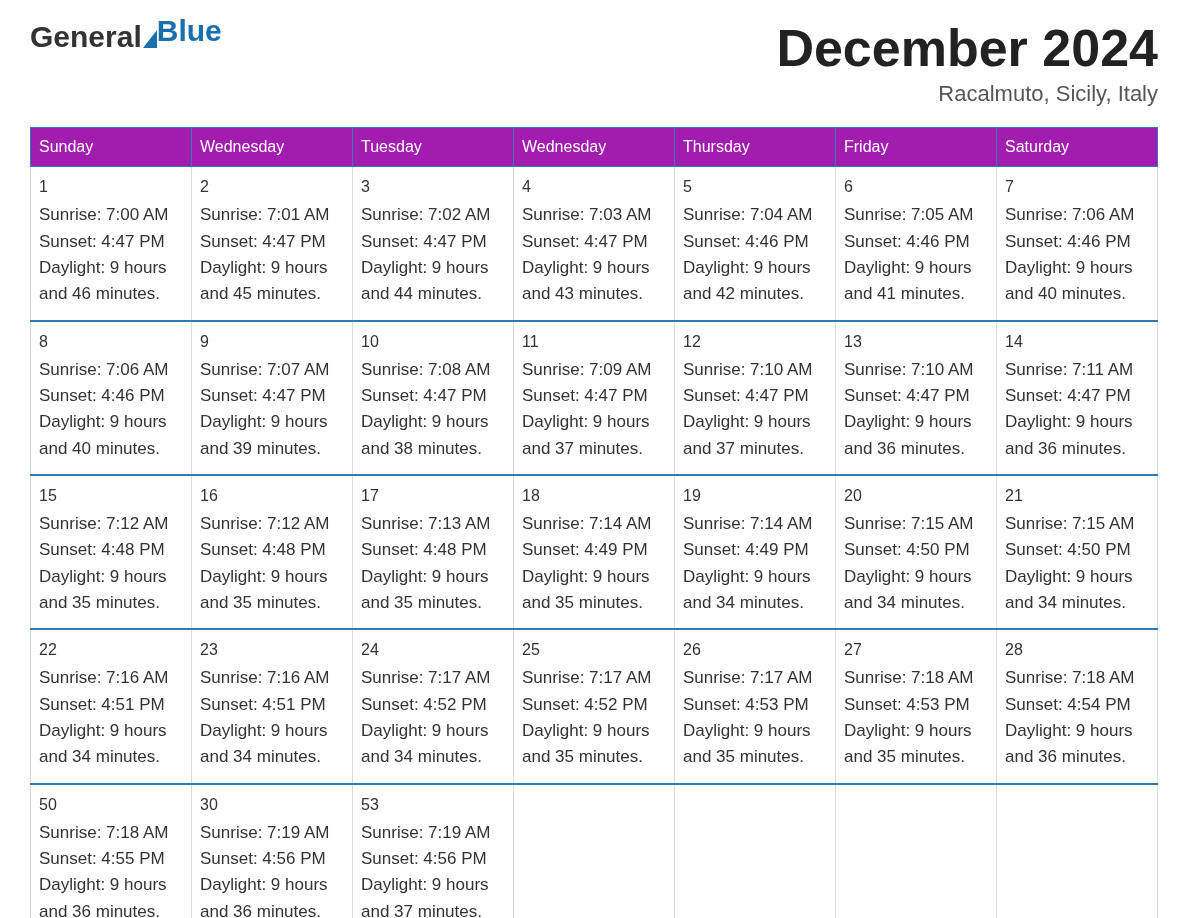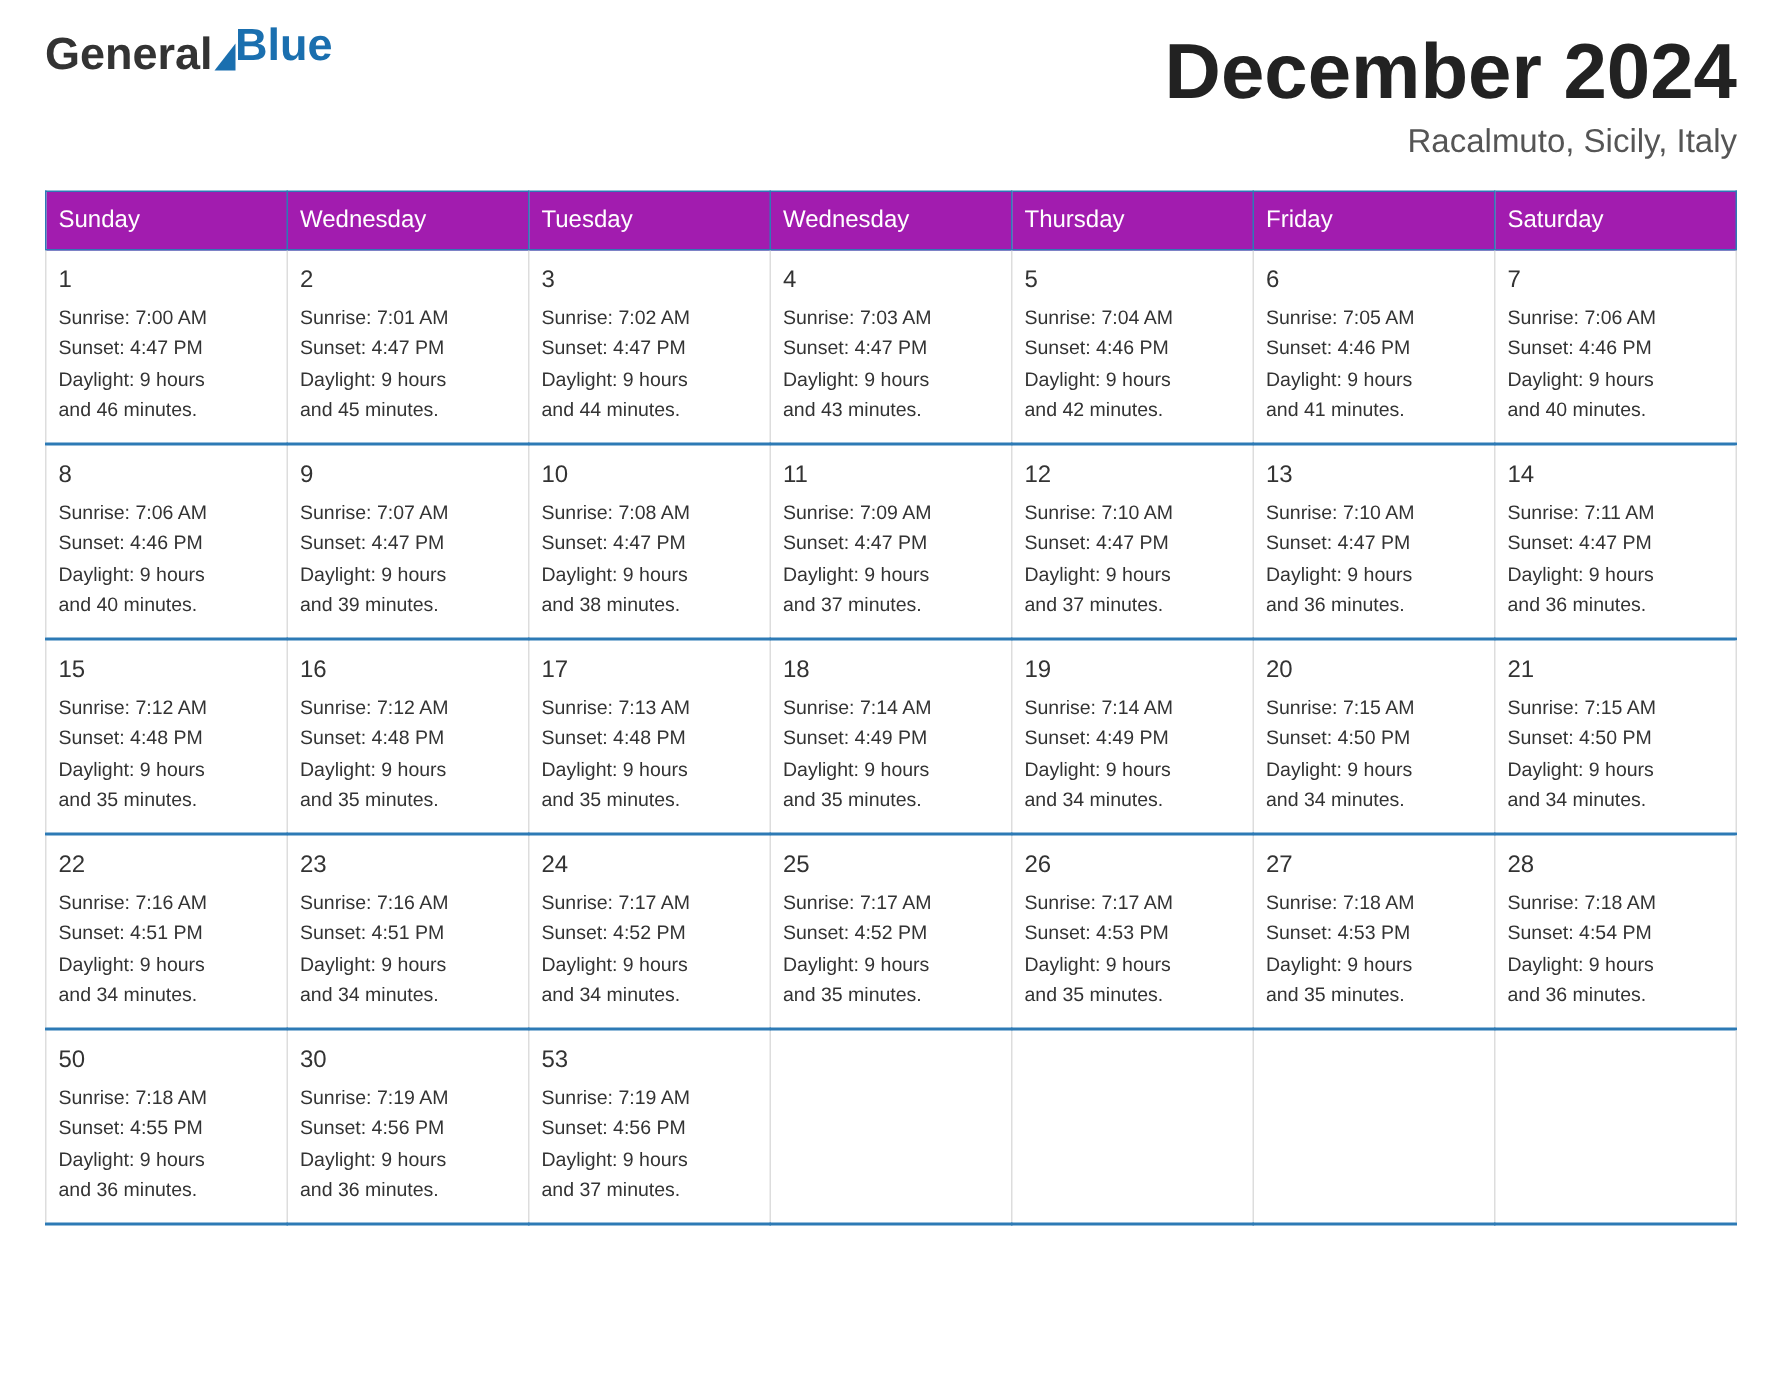--- a/index.html
+++ b/index.html
@@ -64,21 +64,21 @@
     tbody tr td:first-child {
       border-left: 1px solid #ddd;
     }
     .day-num {
       font-size: 16px;
       font-weight: normal;
       display: block;
       margin-bottom: 3px;
     }
     .day-info {
-      font-size: 13px;
+      font-size: 17px;
       color: #333;
       line-height: 1.55;
       text-align: center;
     }
     .empty-cell {
       background: #fff;
     }
     
     .logo-line1 {
       font-size: 30px;

